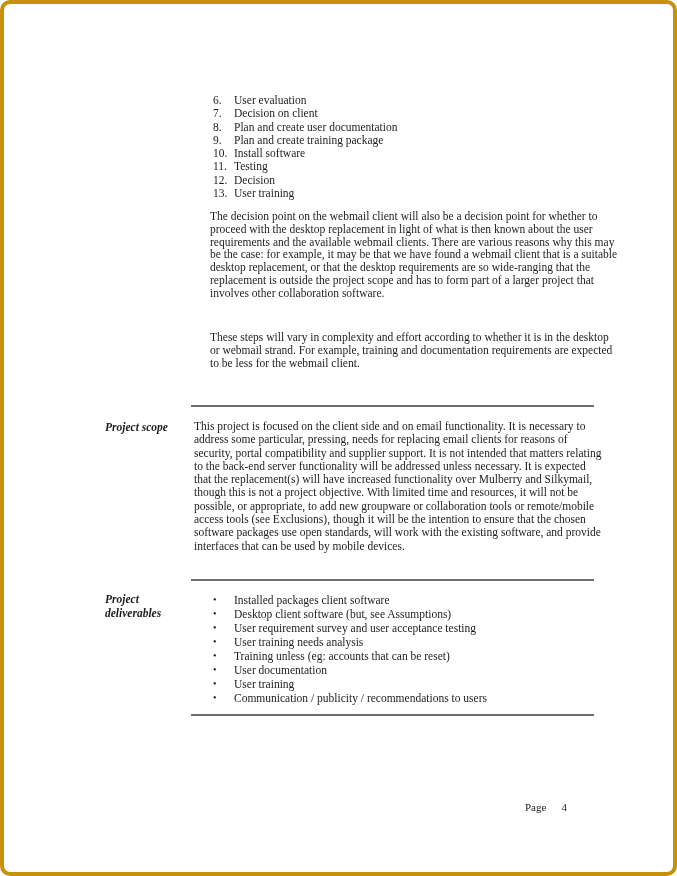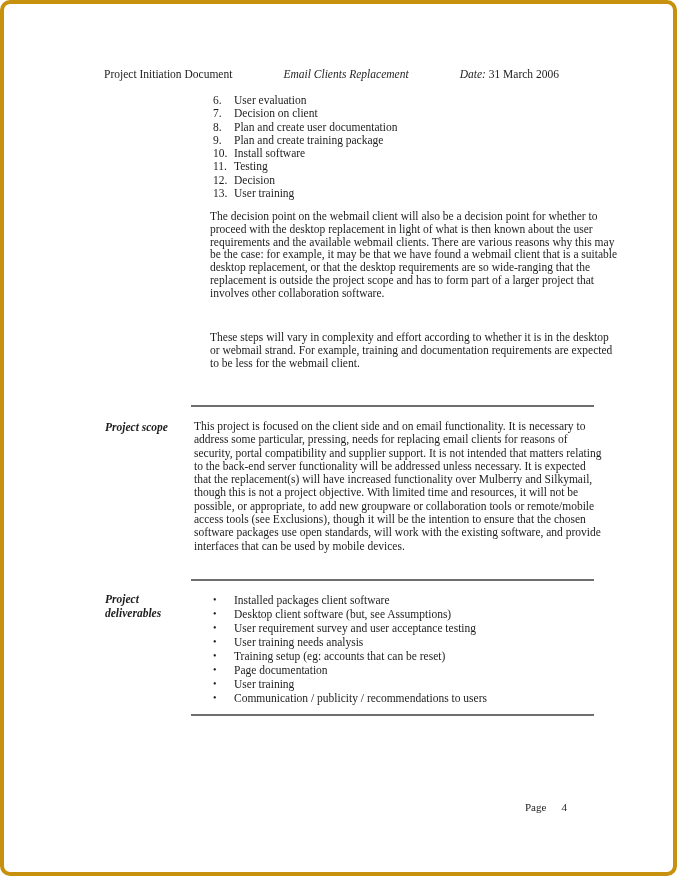--- a/index.html
+++ b/index.html
@@ -53,25 +53,20 @@
   .footer {
     position:absolute; top:797px; left:521px;
     font-size:11px; display:flex; gap:15px;
   }
 </style>
 </head>
 <body>
 
 <div class="page">
 
-  <div class="header">
-    <span>Project Initiation Document</span>
-    <span class="italic">Email Clients Replacement</span>
-    <span><span class="italic">Date:</span>&nbsp;<span>31 March 2006</span></span>
-  </div>
 
   <div class="steps">
     <div class="step-row">
         <span class="step-num">6.</span>
         <span>User evaluation</span>
       </div>
     <div class="step-row">
         <span class="step-num">7.</span>
         <span>Decision on client</span>
       </div>
@@ -125,25 +120,25 @@
     <div class="bullet-row">
         <span class="bullet-mark">•</span>
         <span>User requirement survey and user acceptance testing</span>
       </div>
     <div class="bullet-row">
         <span class="bullet-mark">•</span>
         <span>User training needs analysis</span>
       </div>
     <div class="bullet-row">
         <span class="bullet-mark">•</span>
-        <span>Training setup (eg: accounts that can be reset)</span>
+        <span>Training unless (eg: accounts that can be reset)</span>
       </div>
     <div class="bullet-row">
         <span class="bullet-mark">•</span>
-        <span>Page documentation</span>
+        <span>User documentation</span>
       </div>
     <div class="bullet-row">
         <span class="bullet-mark">•</span>
         <span>User training</span>
       </div>
     <div class="bullet-row">
         <span class="bullet-mark">•</span>
         <span>Communication / publicity / recommendations to users</span>
       </div>
   </div>

